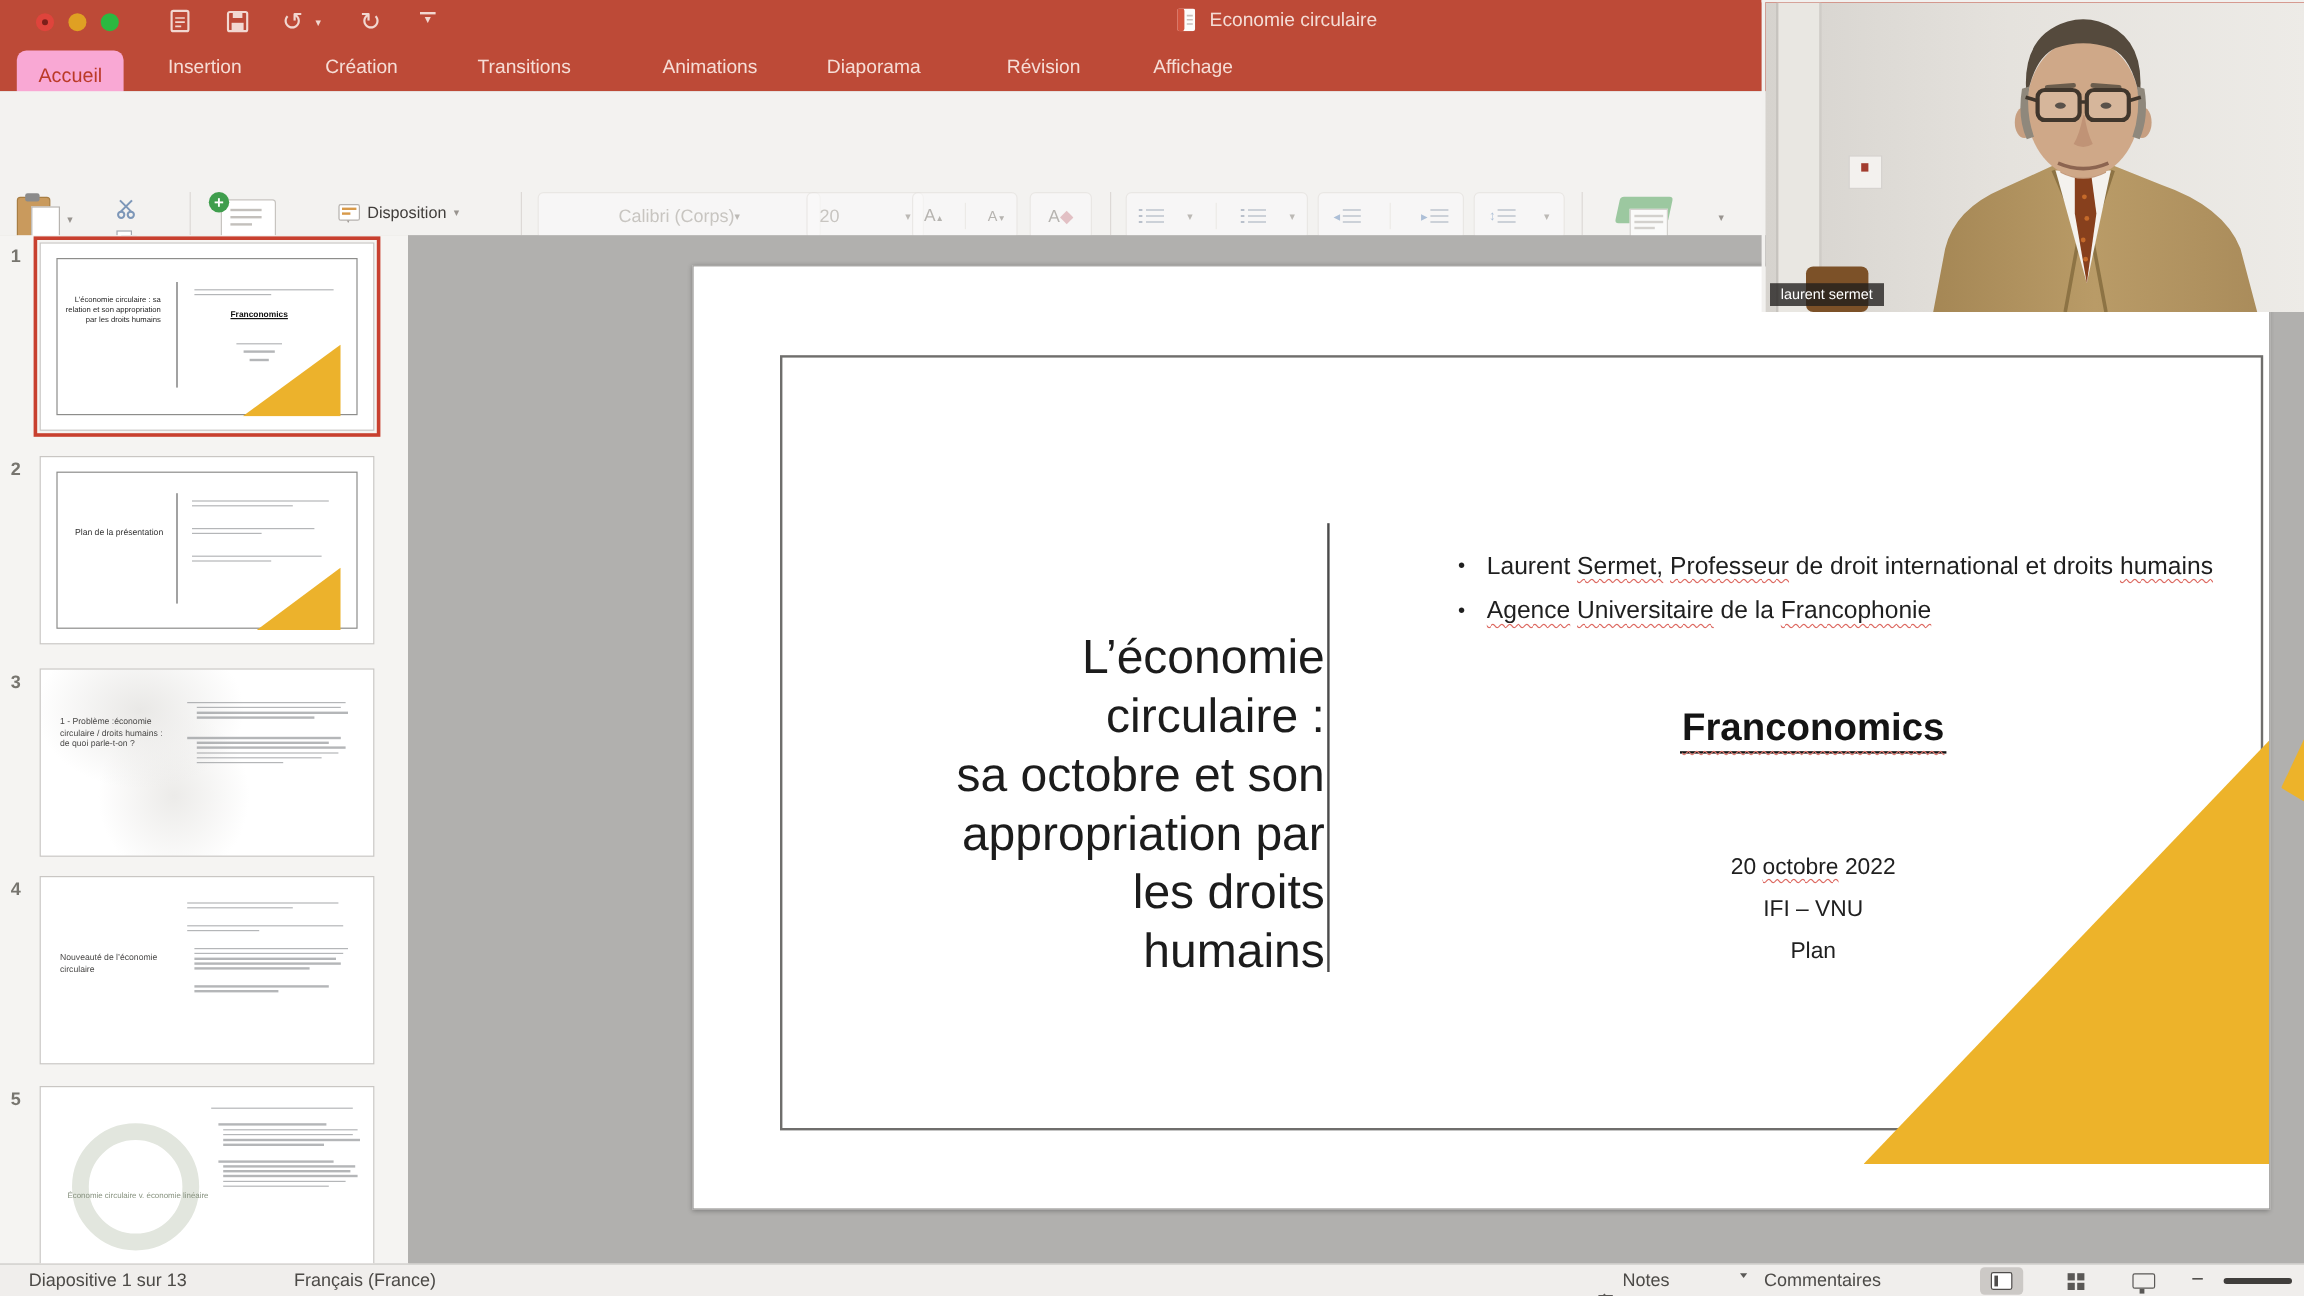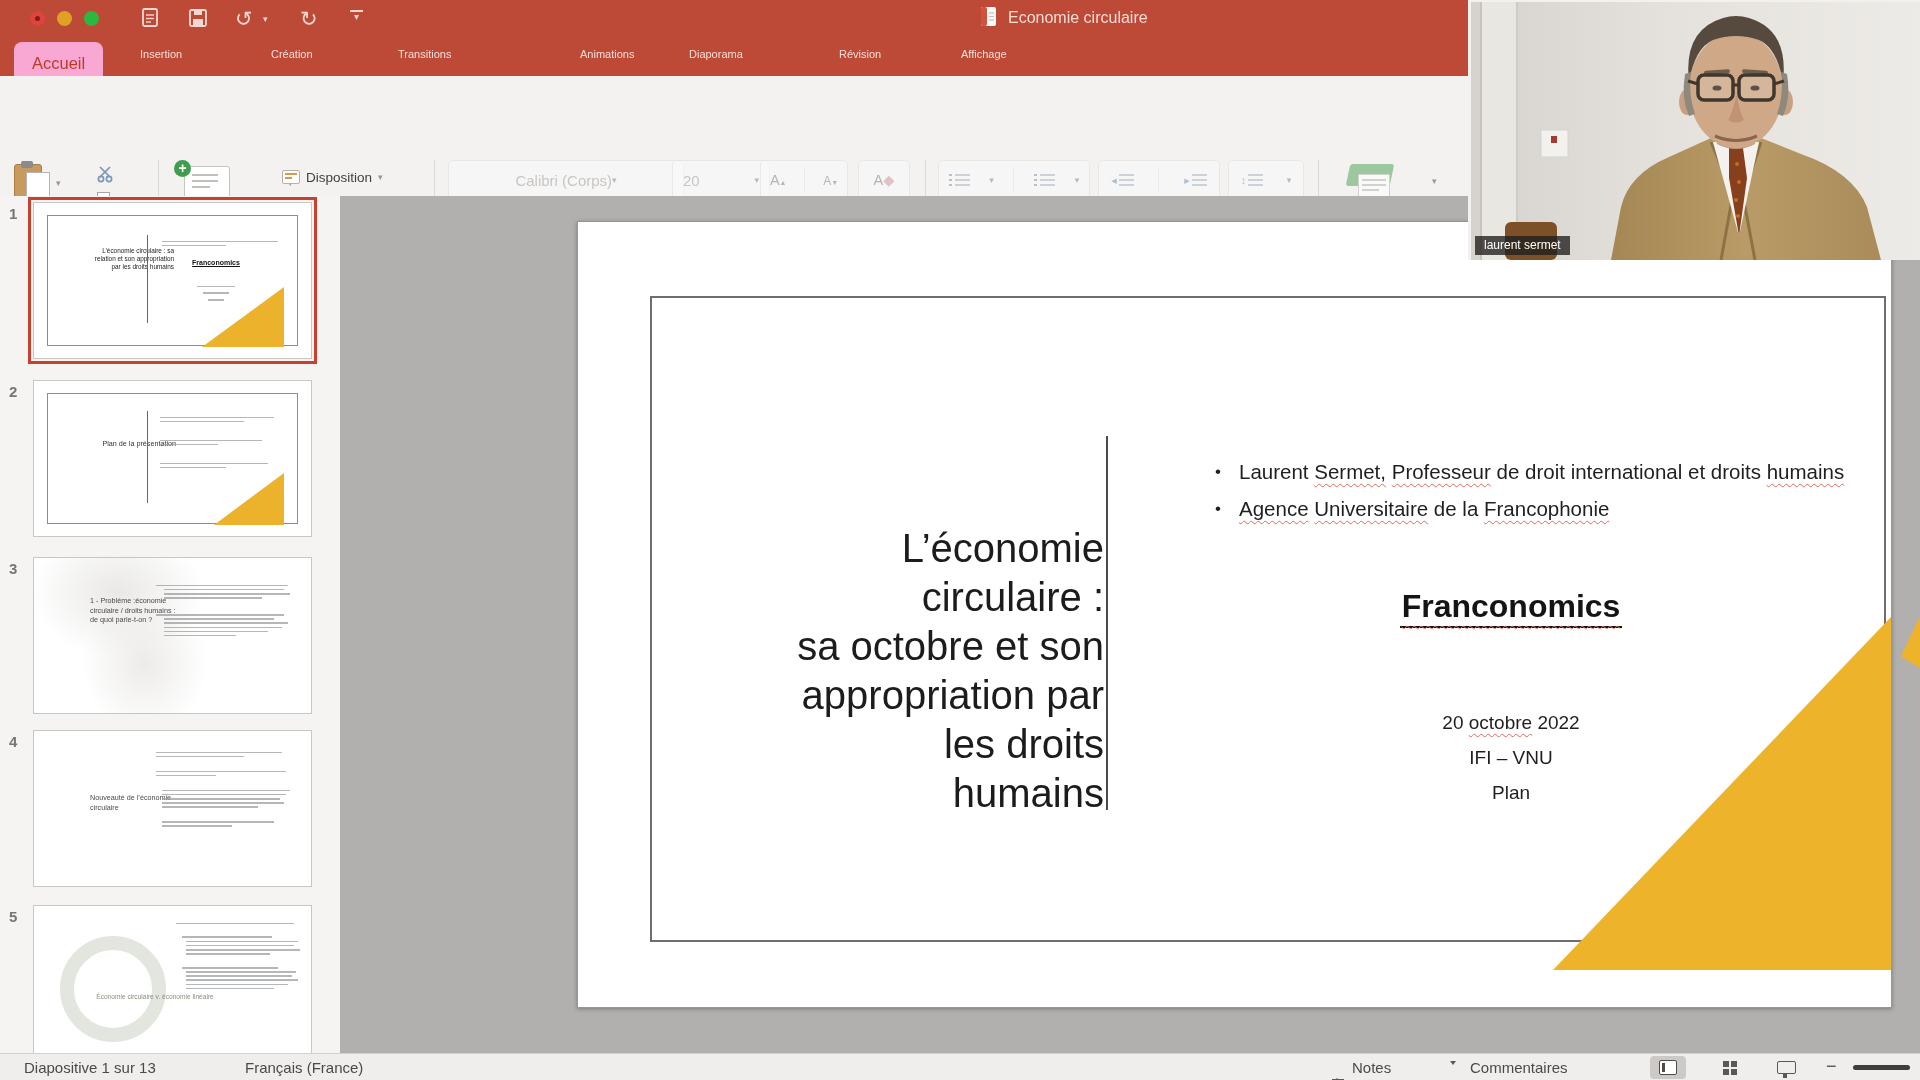--- a/index.html
+++ b/index.html
@@ -11,21 +11,21 @@
   #header{position:absolute;left:0;top:0;width:1920px;height:76px;background:#bd4a37;}
   .light{position:absolute;top:11px;width:15px;height:15px;border-radius:50%;}
   #light-close{left:30px;background:#df443c;}
   #light-close::after{content:"";position:absolute;left:5px;top:5px;width:5px;height:5px;border-radius:50%;background:#7c1f1a;}
   #light-min{left:57px;background:#dfa023;}
   #light-zoom{left:84px;background:#2bb840;}
   .tbicon{position:absolute;top:7px;color:#f2d8d1;font-size:18px;line-height:24px;}
   .tbcaret{position:absolute;top:14px;color:#f2d8d1;font-size:9px;}
   #doc-title{position:absolute;left:1008px;top:9px;color:#f4dcd5;font-size:16px;}
   #ppt-ic{position:absolute;left:981px;top:7px;width:15px;height:19px;}
-  .tab{position:absolute;top:48px;color:#f6ddd6;font-size:11px;font-weight:500;cursor:default;}
+  .tab{position:absolute;top:48px;color:#f6ddd6;font-size:16px;font-weight:500;cursor:default;}
   #tab-active{position:absolute;left:14px;top:42px;height:34px;padding:4px 18px;background:#f9a8d4;
     border-radius:8px 8px 0 0;color:#bb3a28;font-size:16.5px;font-weight:500;line-height:34px;}
 
   
   #ribbon{position:absolute;left:0;top:76px;width:1920px;height:120px;background:#f3f2f0;border-bottom:1px solid #d5d2cf;}
   .vsep{position:absolute;top:84px;height:100px;width:1px;background:#ddd9d6;}
   .rlabel{font-size:13.5px;color:#413e3b;text-align:center;}
   .rlabel.dim{color:#9b9793;}
   .wbox{position:absolute;background:#fbfafa;border:1px solid #e3e0dd;border-radius:5px;
     display:flex;align-items:center;justify-content:space-around;}
@@ -60,21 +60,21 @@
 
   
   #sidebar{position:absolute;left:0;top:196px;width:340px;height:857px;background:#f5f4f2;border-right:1px solid #d6d3d0;overflow:hidden;}
   .snum{position:absolute;left:9px;font-size:15px;font-weight:bold;color:#77756f;}
   .thumb{position:absolute;left:33px;width:277px;height:155px;background:#ffffff;border:1px solid #c9c6c3;}
   .thumb.sel{outline:3px solid #c8402f;outline-offset:2px;}
   .tframe{position:absolute;left:13px;top:12px;right:13px;bottom:12px;border:1px solid #8d8d8b;}
   .tdiv{position:absolute;width:1px;background:#666;}
   .tbthin{height:1.6px;background:#9b9da0;opacity:.75;margin:2.6px 0;}
   .ttri{position:absolute;background:#ecb22c;clip-path:polygon(0 100%,100% 0,100% 100%);}
-  .t-title{position:absolute;color:#1d1d1d;margin-left:40px;}
+  .t-title{position:absolute;color:#1d1d1d;}
 
   
   #editor{position:absolute;left:340px;top:196px;width:1580px;height:857px;background:#b1b0ae;}
   #page{position:absolute;left:237px;top:25px;width:1313px;height:785px;background:#ffffff;
     border:1px solid #989795;box-shadow:0 1px 4px rgba(0,0,0,.3);}
   #frame{position:absolute;left:72px;top:74px;width:1232px;height:642px;border:2px solid #6f6e6c;}
   #stitle{position:absolute;left:130px;top:302px;width:396px;text-align:right;
     color:#1c1c1c;font-size:40px;line-height:49px;}
   #sdivider{position:absolute;left:528px;top:214px;width:2px;height:374px;background:#4b4b4b;}
   #sbullets{position:absolute;left:560px;top:236px;width:746px;color:#1f1f1f;font-size:20.5px;}
@@ -157,21 +157,21 @@
           <line x1="8" y1="9.5" x2="13" y2="9.5" stroke="#c9c0bc" stroke-width="1.3"></line>
           <line x1="8" y1="13" x2="13" y2="13" stroke="#c9c0bc" stroke-width="1.3"></line>
         </svg>
     </span>
     <span id="doc-title">Economie circulaire</span>
 
     <div id="tab-active"><span>Accueil</span></div>
     <span class="tab" style="left:140px">Insertion</span>
     <span class="tab" style="left:271px">Création</span>
     <span class="tab" style="left:398px">Transitions</span>
-    <span class="tab" style="left:580px">Animations</span>
+    <span class="tab" style="left:552px">Animations</span>
     <span class="tab" style="left:689px">Diaporama</span>
     <span class="tab" style="left:839px">Révision</span>
     <span class="tab" style="left:961px">Affichage</span>
   </div>
 
   <div id="ribbon">
 
     <div>
       <div id="clip-ic">
         <span class="board"></span>

